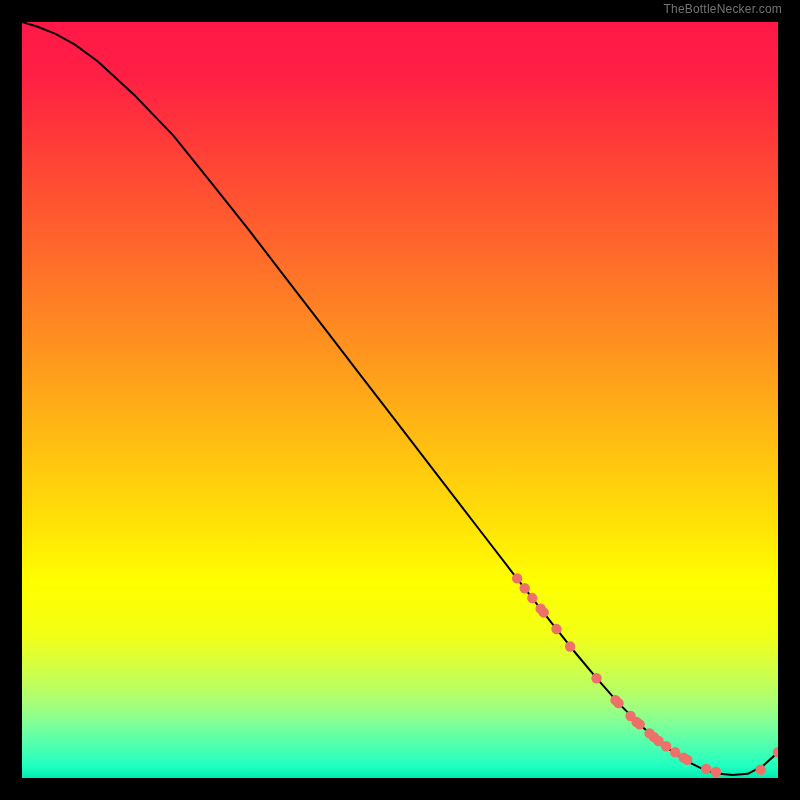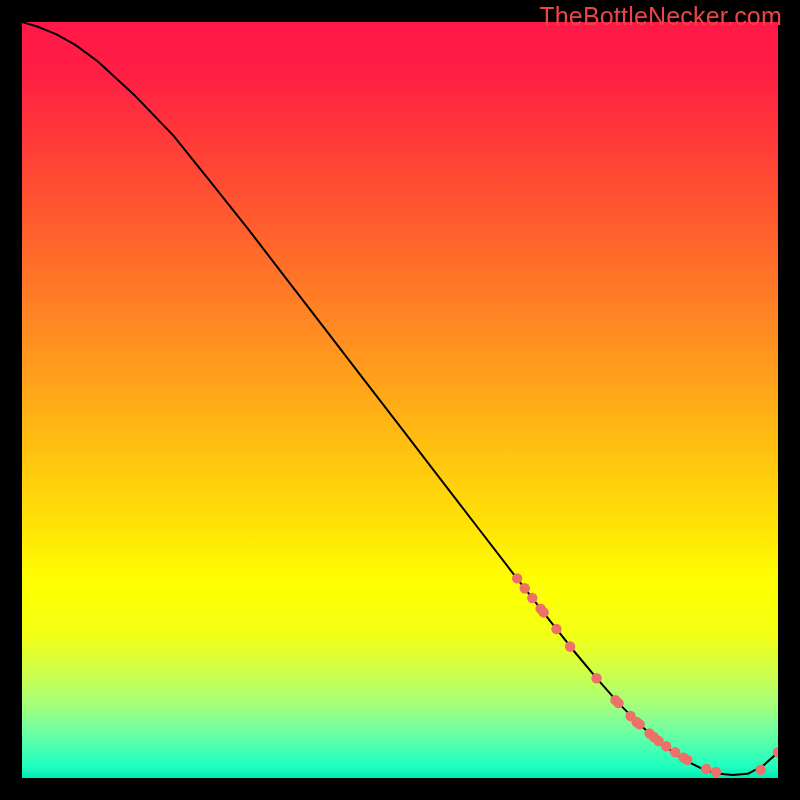--- a/index.html
+++ b/index.html
@@ -25,22 +25,22 @@
   }
   .plot-area svg {
     display: block;
     width: 756px;
     height: 756px;
   }
   .watermark {
     position: absolute;
     top: 2px;
     right: 18px;
-    color: #ef4444;
-    font-size: 25px;
+    color: #737373;
+    font-size: 12px;
     letter-spacing: 0.2px;
     font-weight: 400;
   }
 </style>
 </head>
 <body>
 
 <div class="stage">
   <div class="plot-area">
     <svg viewBox="0 0 756 756" preserveAspectRatio="none">

